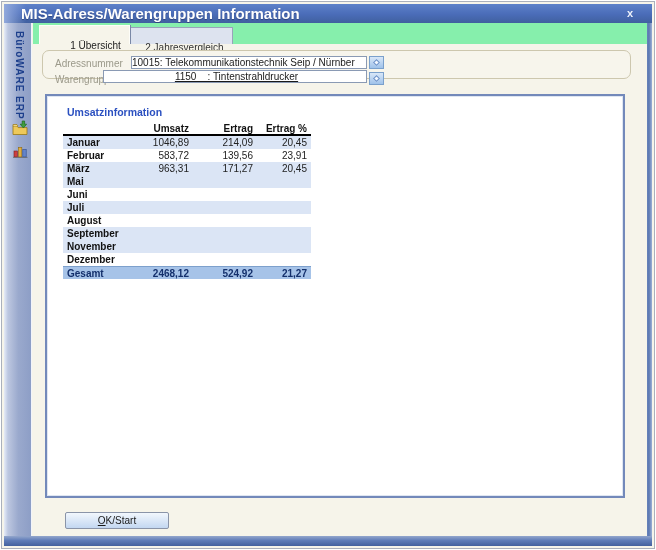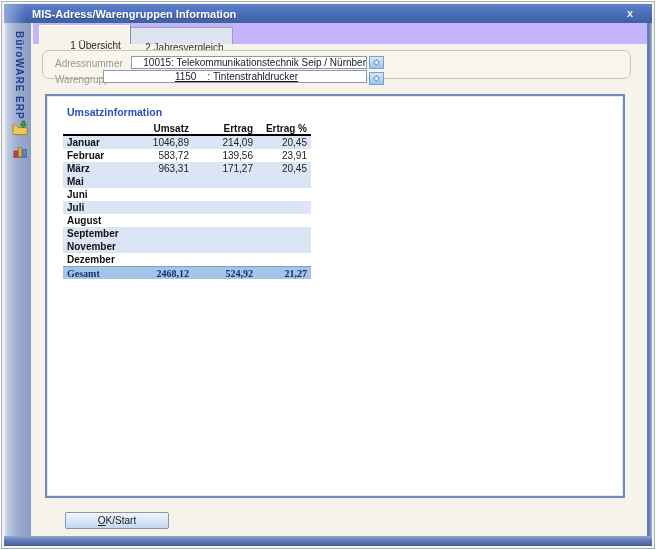--- a/index.html
+++ b/index.html
@@ -14,21 +14,21 @@
   .titlebar{
     position:absolute; left:2px; top:2px; right:2px; height:19px;
     background:linear-gradient(180deg,#5d81c9 0%,#4a6cb8 55%,#40609f 100%);
     display:flex; align-items:center;
   }
   .titlebar::before{
     content:""; position:absolute; left:0; top:0; bottom:0; width:22px;
     background:linear-gradient(90deg,#92a9dc, rgba(146,169,220,0));
   }
   .titlebar .title{
-    position:relative; margin-left:28px; color:#ffffff; font-size:11px; font-weight:bold;
+    position:relative; margin-left:17px; color:#ffffff; font-size:15px; font-weight:bold;
     text-shadow:0 1px 1px rgba(0,0,40,.35); white-space:nowrap;
   }
   .close-btn{
     position:absolute; right:14px; top:1px; width:16px; height:16px;
     color:#eef2fb; font-size:11px; font-weight:bold; text-align:center; line-height:16px;
     cursor:default;
   }
 
   
   .frame-left{ position:absolute; left:2px; top:21px; width:4px; bottom:12px;
@@ -49,21 +49,21 @@
     writing-mode:vertical-rl; font-size:10px; font-weight:bold; color:#1d3f8c;
     letter-spacing:1px; white-space:nowrap;
   }
   .side-icon{ position:absolute; left:3px; width:18px; height:16px; cursor:pointer; }
   .icon-folder{ top:97px; }
   .icon-chart{ top:120px; }
 
   
   .client{ position:absolute; left:31px; top:21px; width:614px; bottom:12px; background:#f6f4ea; }
 
-  .tabstrip{ position:absolute; left:0; top:0; right:0; height:21px; background:#c4b5fd; }
+  .tabstrip{ position:absolute; left:0; top:0; right:0; height:21px; background:#86efac; }
   .tab{ position:absolute; top:2px; height:19px; font-size:10px; padding:3px 8px 0 8px;
     white-space:pre; color:#222; cursor:pointer; }
   .tab.active{
     left:6px; background:#f6f4ea; border:1px solid #fdfdf8; border-bottom:none;
     box-shadow:1px 0 0 #7a88a6; z-index:2; font-weight:normal;
   }
   .tab.inactive{
     left:81px; top:4px; height:17px; background:#dde3ef; border:1px solid #98a3ba;
     border-bottom:none; color:#333;
   }
@@ -73,21 +73,21 @@
   .groupbox{
     position:absolute; left:9px; top:27px; right:16px; height:29px;
     border:1px solid #cdc7ae; border-radius:7px; background:#f7f5ec;
   }
   .field-label{ position:absolute; left:12px; font-size:10px; color:#9b998a; }
   .lbl-1{ top:7px; } .lbl-2{ top:23px; }
   .field{
     position:absolute; height:13px; background:#ffffff; border:1px solid #8a9ab4;
     font-size:10px; color:#1a1a1a; line-height:11px; overflow:hidden; white-space:pre;
   }
-  .field-1{ left:88px; top:5px; width:236px; text-align:right; }
+  .field-1{ left:88px; top:5px; width:236px; text-align:left; }
   .field-2{ left:60px; top:19px; width:264px; text-align:center; padding-left:3px;text-decoration:underline; }
   .spin-btn{
     position:absolute; left:326px; width:15px; height:13px; cursor:pointer;
     background:linear-gradient(180deg,#d9e7f8,#9fc2ea);
     border:1px solid #7aa0cc; display:flex; align-items:center; justify-content:center;
   }
   .spin-1{ top:5px; } .spin-2{ top:21px; }
   .diamond{ width:5px; height:5px; background:#f4f8ff; border:1px solid #6a90c8; transform:rotate(45deg); }
 
   
@@ -99,21 +99,21 @@
   .panel-title{ position:absolute; left:20px; top:10px; font-size:10.5px; font-weight:bold; color:#2b50c0; }
 
   .table{ position:absolute; left:16px; top:26px; width:248px; font-size:10px; }
   .t-row{ display:grid; grid-template-columns:64px 66px 64px 54px; height:13px; align-items:center; }
   .t-head{ font-weight:bold; color:#111; border-bottom:2px solid #000000; height:14px; }
   .t-row .c0{ padding-left:4px; font-weight:bold; color:#111; }
   .t-row .num{ text-align:right; padding-right:4px; color:#222; }
   .t-head .num{ font-weight:bold; color:#111; }
   .t-row.stripe{ background:#dbe5f5; }
   .t-row.total{ background:#a6c3e8; border-top:1px solid #7da0cc; }
-  .t-row.total .c0, .t-row.total .num{ font-weight:bold; color:#14306c;font-family:Liberation Serif, serif; }
+  .t-row.total .c0, .t-row.total .num{ font-weight:bold; color:#14306c; }
 
   
   .ok-button{
     position:absolute; left:32px; top:489px; width:104px; height:17px;
     background:linear-gradient(180deg,#f2f7fd,#c3d7f1);
     border:1px solid #8a94a8; border-radius:2px;
     font-size:10px; color:#1a1a1a; text-align:center; line-height:15px; cursor:pointer;
     font-family:"Liberation Sans", sans-serif;
   }
 </style>

